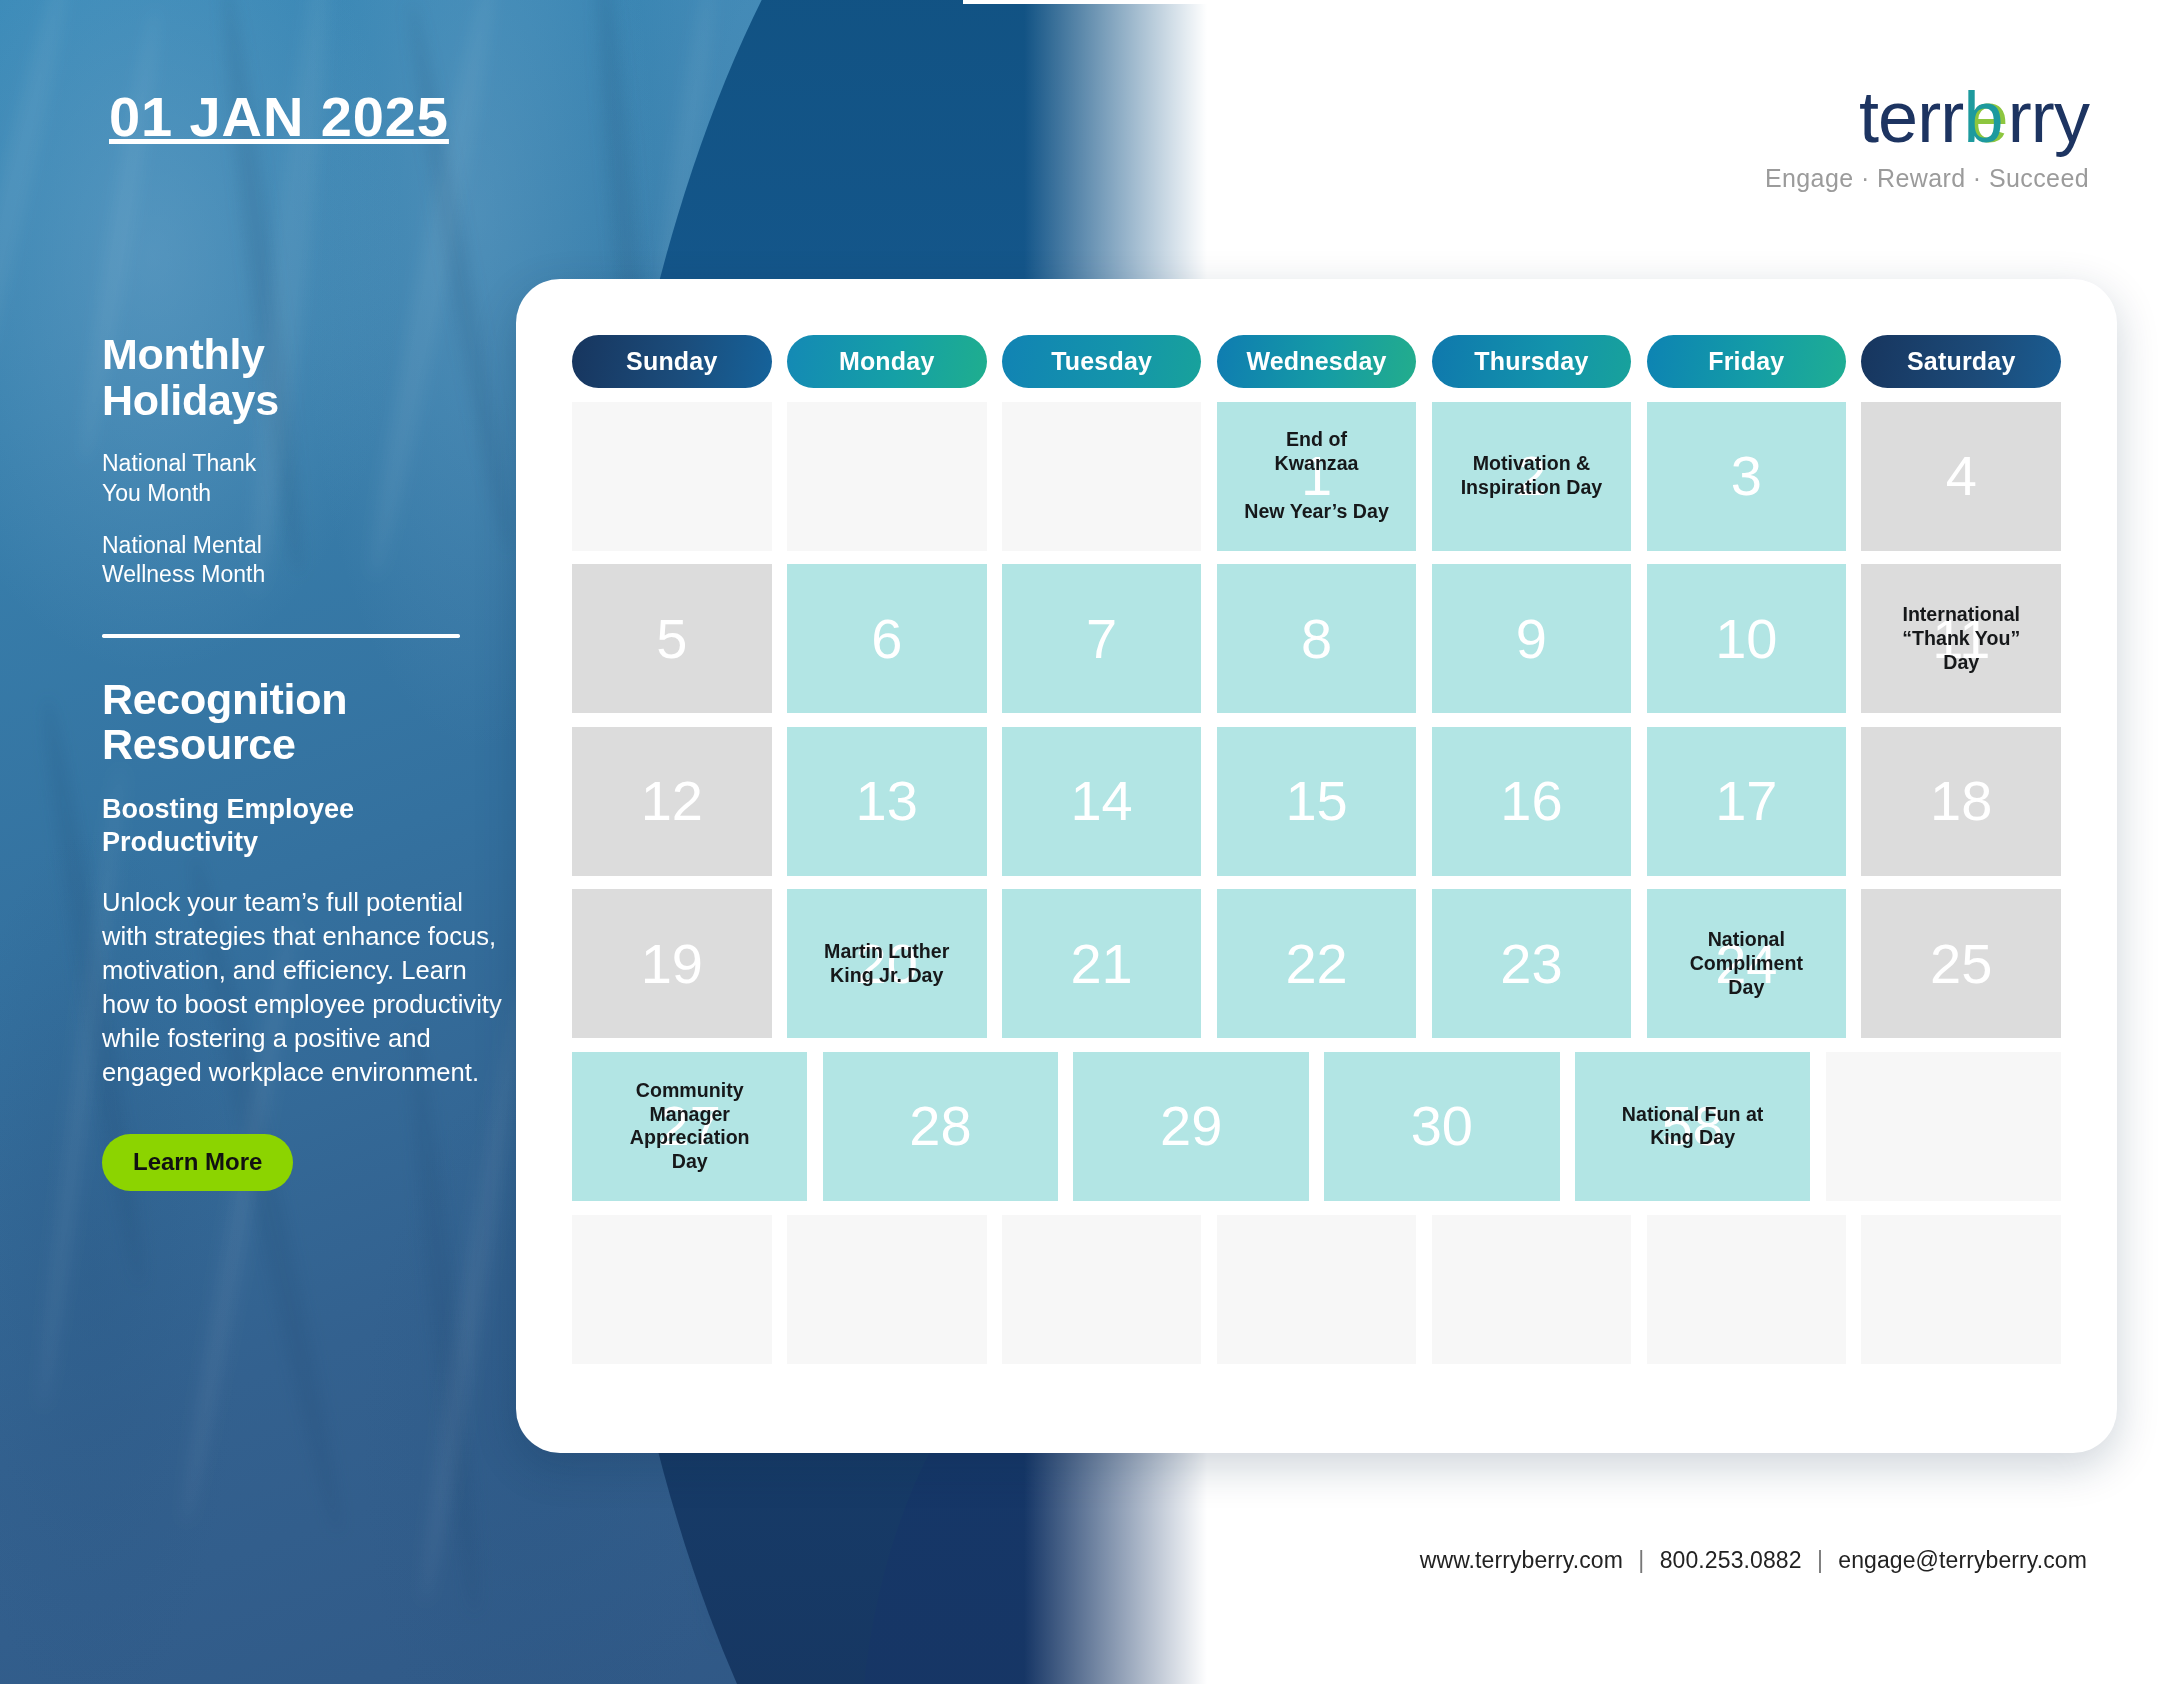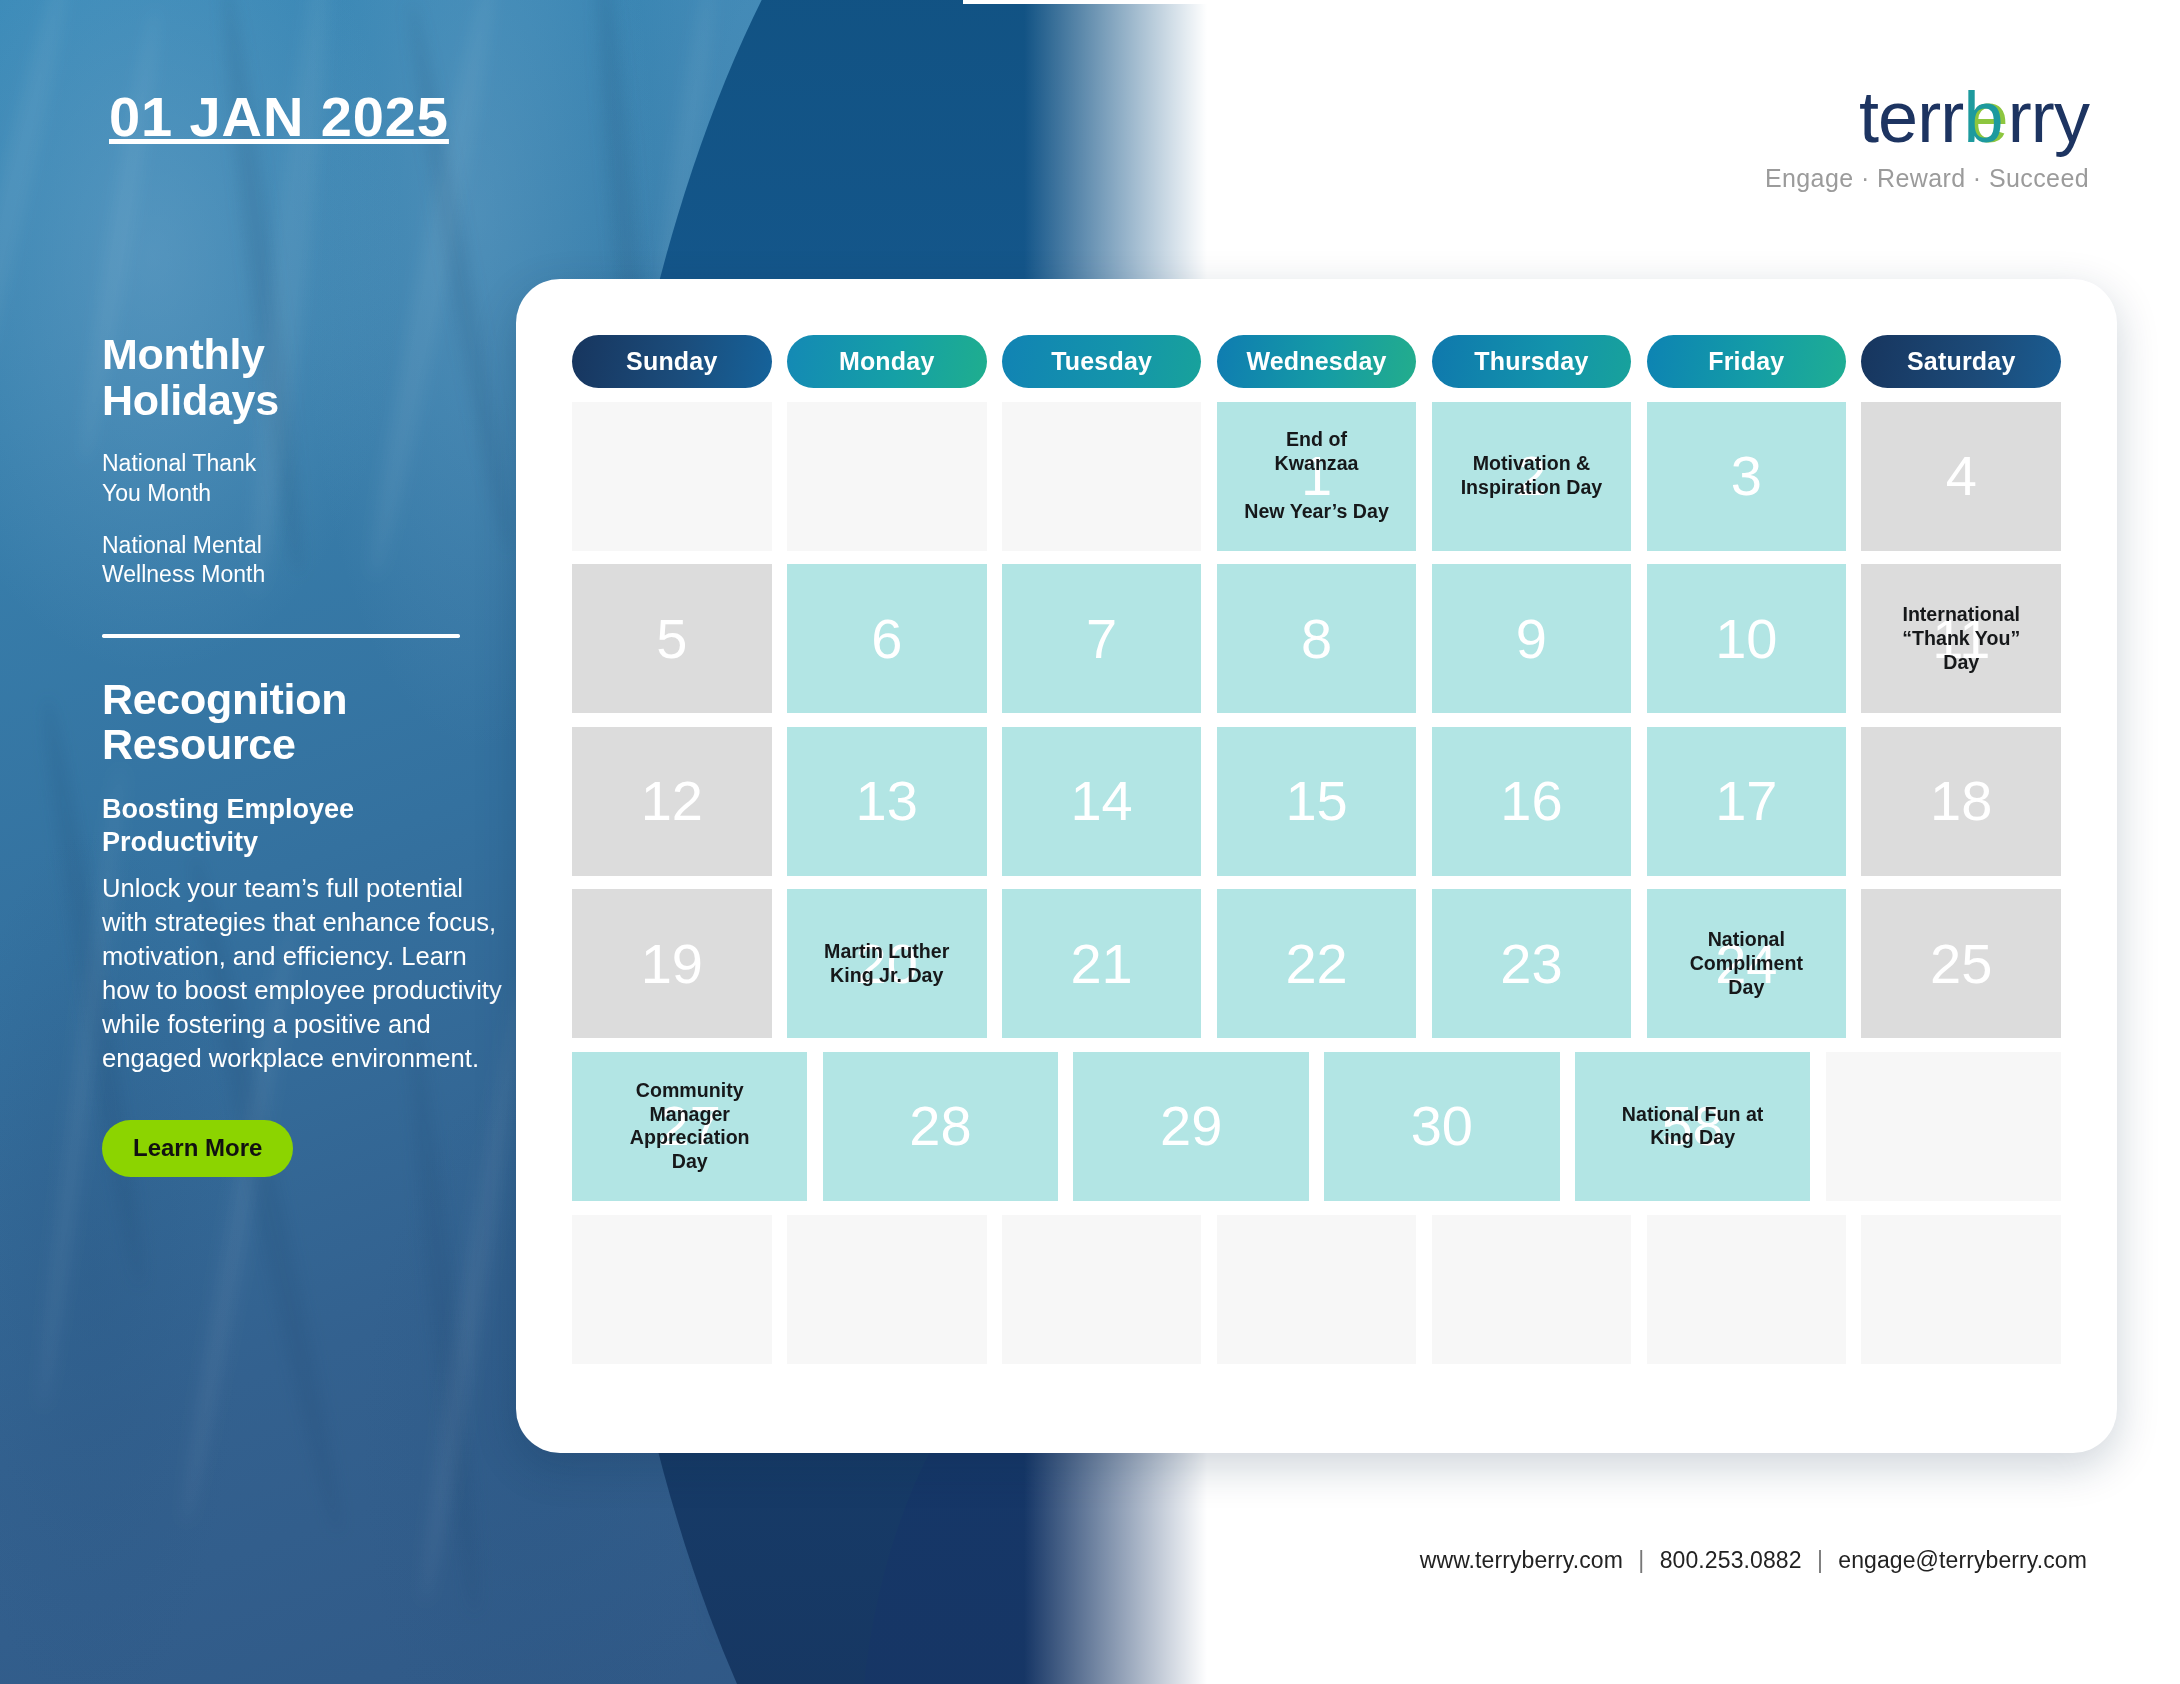--- a/index.html
+++ b/index.html
@@ -88,21 +88,21 @@
   .side-h1{
     font-size:43px; font-weight:700; line-height:1.06; margin-bottom:25.6px;
     letter-spacing:-0.3px;
   }
   .side-note{ font-size:23px; line-height:1.3; margin-bottom:22px; font-weight:400; }
   #divider{
     width:358px; height:3.4px; background:#ffffff; border-radius:1.7px;
     margin:44px 0 39px 0;
   }
   .side-sub{
-    font-size:27px; font-weight:700; line-height:1.22; margin-bottom:12px;
+    font-size:27px; font-weight:700; line-height:1.22; margin-bottom:26px;
   }
   #side-body{ font-size:25.6px; line-height:1.33; font-weight:400; }
   #learn-more{
     display:inline-block; margin-top:44px;
     background:#8cd400; color:#111111;
     font-size:24px; font-weight:700;
     padding:14.5px 31px; border-radius:34px;
     border:none; cursor:pointer;
     font-family:Liberation Sans, sans-serif;
   }

